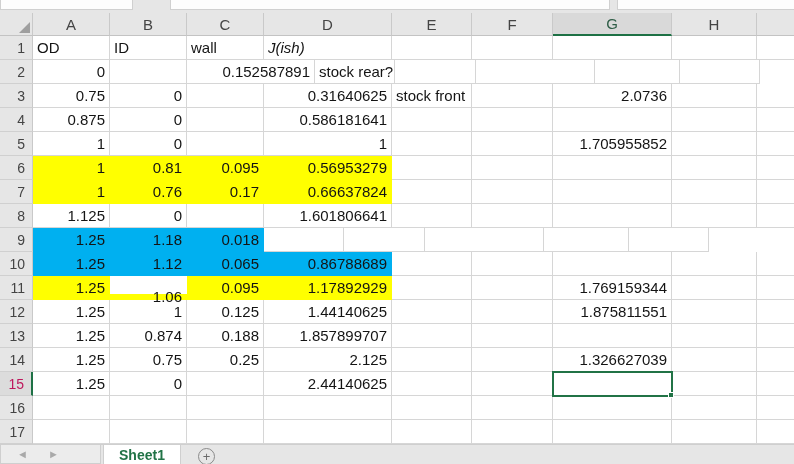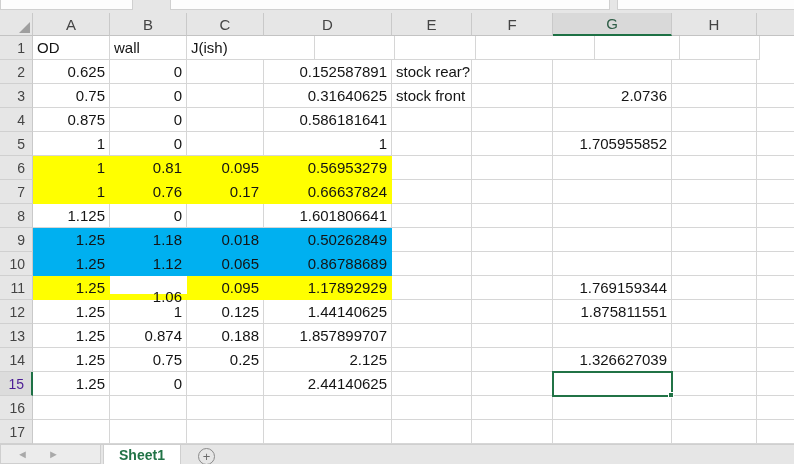--- a/index.html
+++ b/index.html
@@ -22,21 +22,21 @@
   .col-hdr { display:flex; align-items:center; justify-content:center;
              font-size:15px; color:#444; border-right:1px solid #c9c9c9;
              border-bottom:1px solid #c3c3c3; background:#e6e6e6; }
   .col-hdr.sel { background:#d9d9d9; border-bottom:2px solid #1e7145; color:#2e5d46; }
 
   
   .grid-row { display:flex; height:24px; }
   .row-hdr { width:33px; min-width:33px; display:flex; align-items:center; justify-content:flex-end;
              padding-right:7px; font-size:14px; color:#444; background:#e6e6e6;
              border-right:1px solid #c9c9c9; border-bottom:1px solid #d0d0d0; }
-  .row-hdr.sel { background:#dcdcdc; border-right:2px solid #1e7145; color:#4c1d95; }
+  .row-hdr.sel { background:#dcdcdc; border-right:2px solid #1e7145; color:#be185d; }
   .cell { display:flex; align-items:center; font-size:15px; color:#141414;
           border-right:1px solid #d6d6d6; border-bottom:1px solid #d6d6d6;
           padding:0 4px; white-space:nowrap; overflow:visible; }
   .cell.num  { justify-content:flex-end; }
   .cell.text { justify-content:flex-start; }
   .cell.fill-yellow { background:#ffff00; border-color:#ffff00; }
   .cell.fill-blue   { background:#00b0f0; border-color:#00b0f0; }
   .cell.selected { outline:2px solid #217346; outline-offset:-1px; position:relative; z-index:5; }
   .cell.selected .handle { position:absolute; right:-3px; bottom:-3px; width:6px; height:6px;
                            background:#217346; border:1px solid #fff; }
@@ -77,31 +77,31 @@
     <div class="col-hdr" style="min-width: 81px; width: 81px;">F</div>
     <div class="col-hdr sel" style="min-width: 119px; width: 119px;">G</div>
     <div class="col-hdr" style="min-width: 85px; width: 85px;">H</div>
     <div class="col-hdr" style="min-width: 80px; width: 80px;">I</div>
   </div>
 
 <div id="grid-body">
     <div class="grid-row">
       <div class="row-hdr">1</div>
       <div class="cell text" style="min-width: 77px; width: 77px;">OD</div>
+      <div class="cell text" style="min-width: 77px; width: 77px;">ID</div>
       <div class="cell text" style="min-width: 77px; width: 77px;">wall</div>
-      <div class="cell text" style="min-width: 128px; width: 128px;">J(ish)</div>
+      <div class="cell text" style="min-width: 128px; width: 128px; font-style: italic;">J(ish)</div>
       <div class="cell num" style="min-width: 80px; width: 80px;"></div>
       <div class="cell num" style="min-width: 81px; width: 81px;"></div>
       <div class="cell num" style="min-width: 119px; width: 119px;"></div>
       <div class="cell num" style="min-width: 85px; width: 85px;"></div>
       <div class="cell num" style="min-width: 80px; width: 80px;"></div>
     </div>
     <div class="grid-row">
       <div class="row-hdr">2</div>
-      <div class="cell num" style="min-width: 77px; width: 77px;">0.625</div>
       <div class="cell num" style="min-width: 77px; width: 77px;">0</div>
       <div class="cell num" style="min-width: 77px; width: 77px;"></div>
       <div class="cell num" style="min-width: 128px; width: 128px;">0.152587891</div>
       <div class="cell text" style="min-width: 80px; width: 80px;">stock rear?</div>
       <div class="cell num" style="min-width: 81px; width: 81px;"></div>
       <div class="cell num" style="min-width: 119px; width: 119px;"></div>
       <div class="cell num" style="min-width: 85px; width: 85px;"></div>
       <div class="cell num" style="min-width: 80px; width: 80px;"></div>
     </div>
     <div class="grid-row">
@@ -174,21 +174,20 @@
       <div class="cell num" style="min-width: 81px; width: 81px;"></div>
       <div class="cell num" style="min-width: 119px; width: 119px;"></div>
       <div class="cell num" style="min-width: 85px; width: 85px;"></div>
       <div class="cell num" style="min-width: 80px; width: 80px;"></div>
     </div>
     <div class="grid-row">
       <div class="row-hdr">9</div>
       <div class="cell num fill-blue" style="min-width: 77px; width: 77px;">1.25</div>
       <div class="cell num fill-blue" style="min-width: 77px; width: 77px; text-align: center;">1.18</div>
       <div class="cell num fill-blue" style="min-width: 77px; width: 77px;">0.018</div>
-      <div class="cell num fill-blue" style="min-width: 128px; width: 128px;">0.50262849</div>
       <div class="cell num" style="min-width: 80px; width: 80px;"></div>
       <div class="cell num" style="min-width: 81px; width: 81px;"></div>
       <div class="cell num" style="min-width: 119px; width: 119px;"></div>
       <div class="cell num" style="min-width: 85px; width: 85px;"></div>
       <div class="cell num" style="min-width: 80px; width: 80px;"></div>
     </div>
     <div class="grid-row">
       <div class="row-hdr">10</div>
       <div class="cell num fill-blue" style="min-width: 77px; width: 77px;">1.25</div>
       <div class="cell num fill-blue" style="min-width: 77px; width: 77px;">1.12</div>

